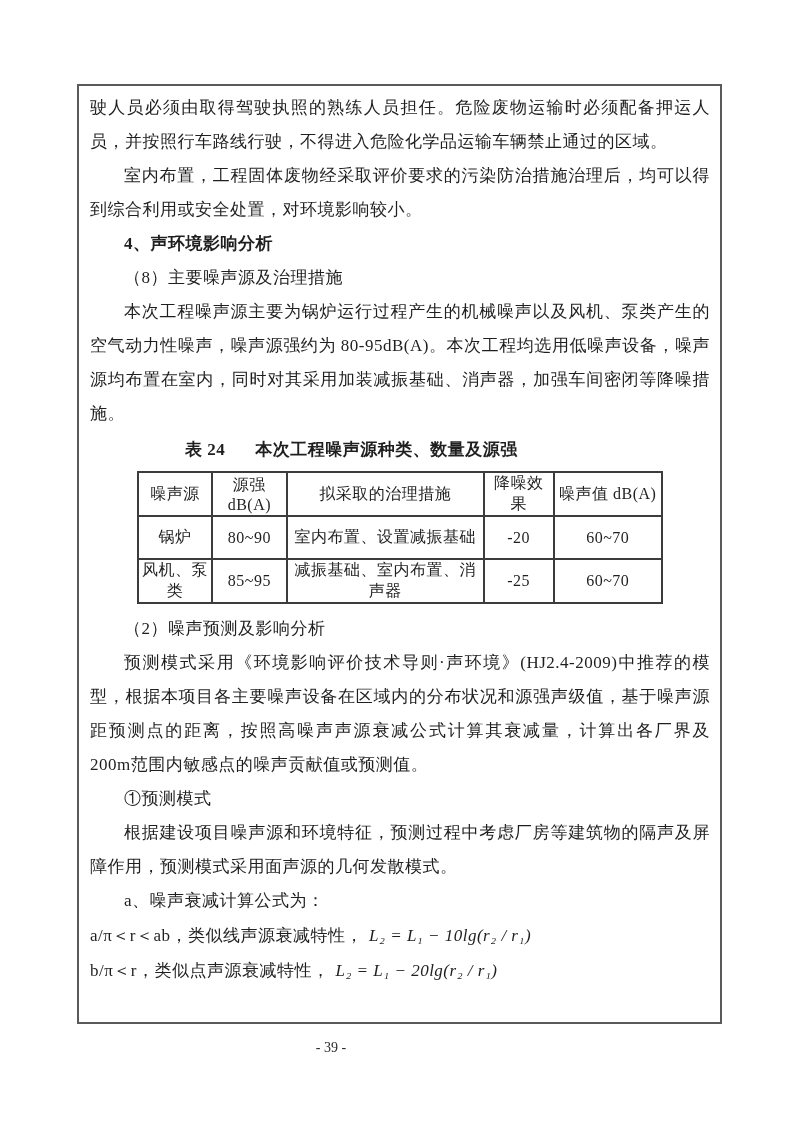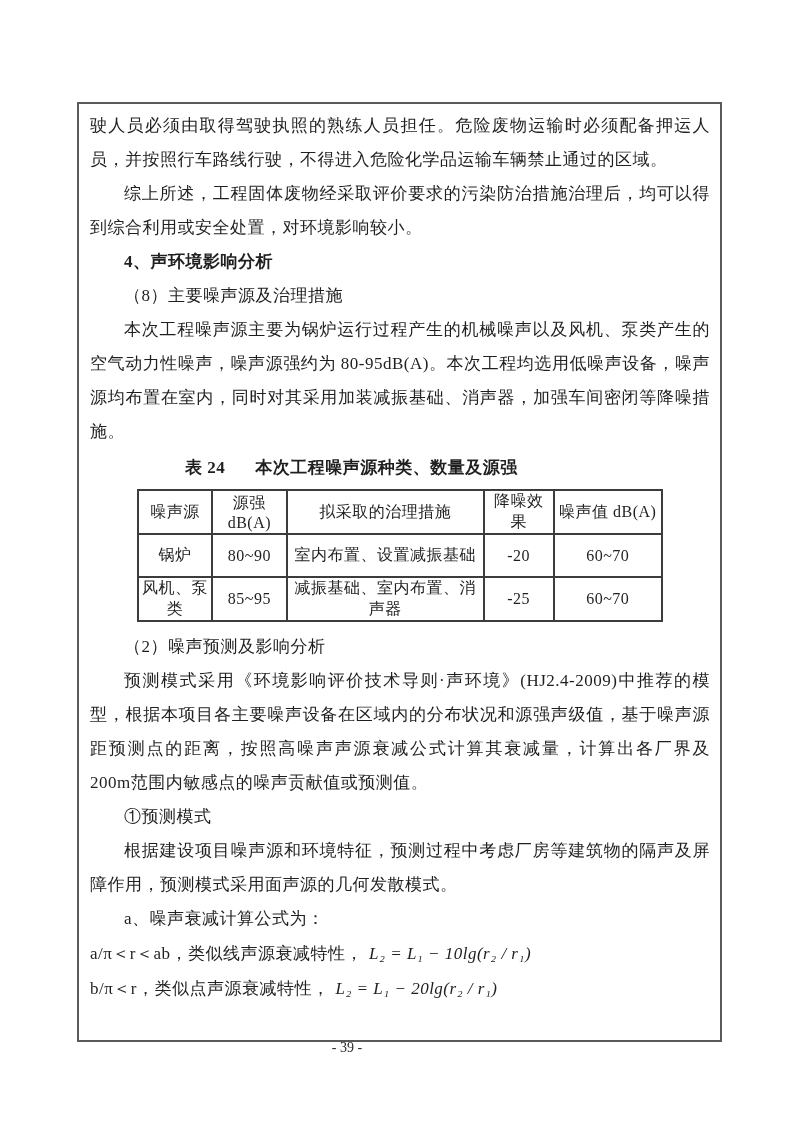--- a/index.html
+++ b/index.html
@@ -12,21 +12,21 @@
     width: 800px;
     height: 1131px;
     background: #ffffff;
     font-family: "Liberation Serif", "DejaVu Serif", serif;
     color: #1f1f1f;
     overflow: hidden;
   }
   .doc-box {
     position: absolute;
     left: 77px;
-    top: 102px;
+    top: 84px;
     width: 645px;
     height: 940px;
     border: 2px solid #5a5a5a;
     box-sizing: border-box;
     padding: 5px 10px 0 11px;
   }
   .para {
     margin: 0;
     font-size: 17px;
     line-height: 34px;
@@ -69,36 +69,36 @@
     letter-spacing: 0.5px;
   }
   .formula {
     font-style: italic;
     font-size: 17px;
     padding-left: 6px;
     margin-top: 8px;
   }
   .page-number {
     position: absolute;
-    left: 16px;
+    left: 0;
     top: 1040px;
     width: 662px;
     text-align: center;
     font-size: 14px;
     color: #2a2a2a;
   }
 </style>
 </head>
 <body>
 
 <div class="sheet">
   <div class="doc-box">
 
     <p class="para">驶人员必须由取得驾驶执照的熟练人员担任。危险废物运输时必须配备押运人员，并按照行车路线行驶，不得进入危险化学品运输车辆禁止通过的区域。</p>
-    <p class="para indent">综上所述，工程固体废物经采取评价要求的污染防治措施治理后，均可以得到综合利用或安全处置，对环境影响较小。</p>
+    <p class="para indent">室内布置，工程固体废物经采取评价要求的污染防治措施治理后，均可以得到综合利用或安全处置，对环境影响较小。</p>
 
     <p class="para indent bold">4、声环境影响分析</p>
     <p class="para indent">（8）主要噪声源及治理措施</p>
 
     <p class="para indent">本次工程噪声源主要为锅炉运行过程产生的机械噪声以及风机、泵类产生的空气动力性噪声，噪声源强约为 80-95dB(A)。本次工程均选用低噪声设备，噪声源均布置在室内，同时对其采用加装减振基础、消声器，加强车间密闭等降噪措施。</p>
 
     <div class="table-title">
       <span>表 24</span>
       <span>本次工程噪声源种类、数量及源强</span>
     </div>

